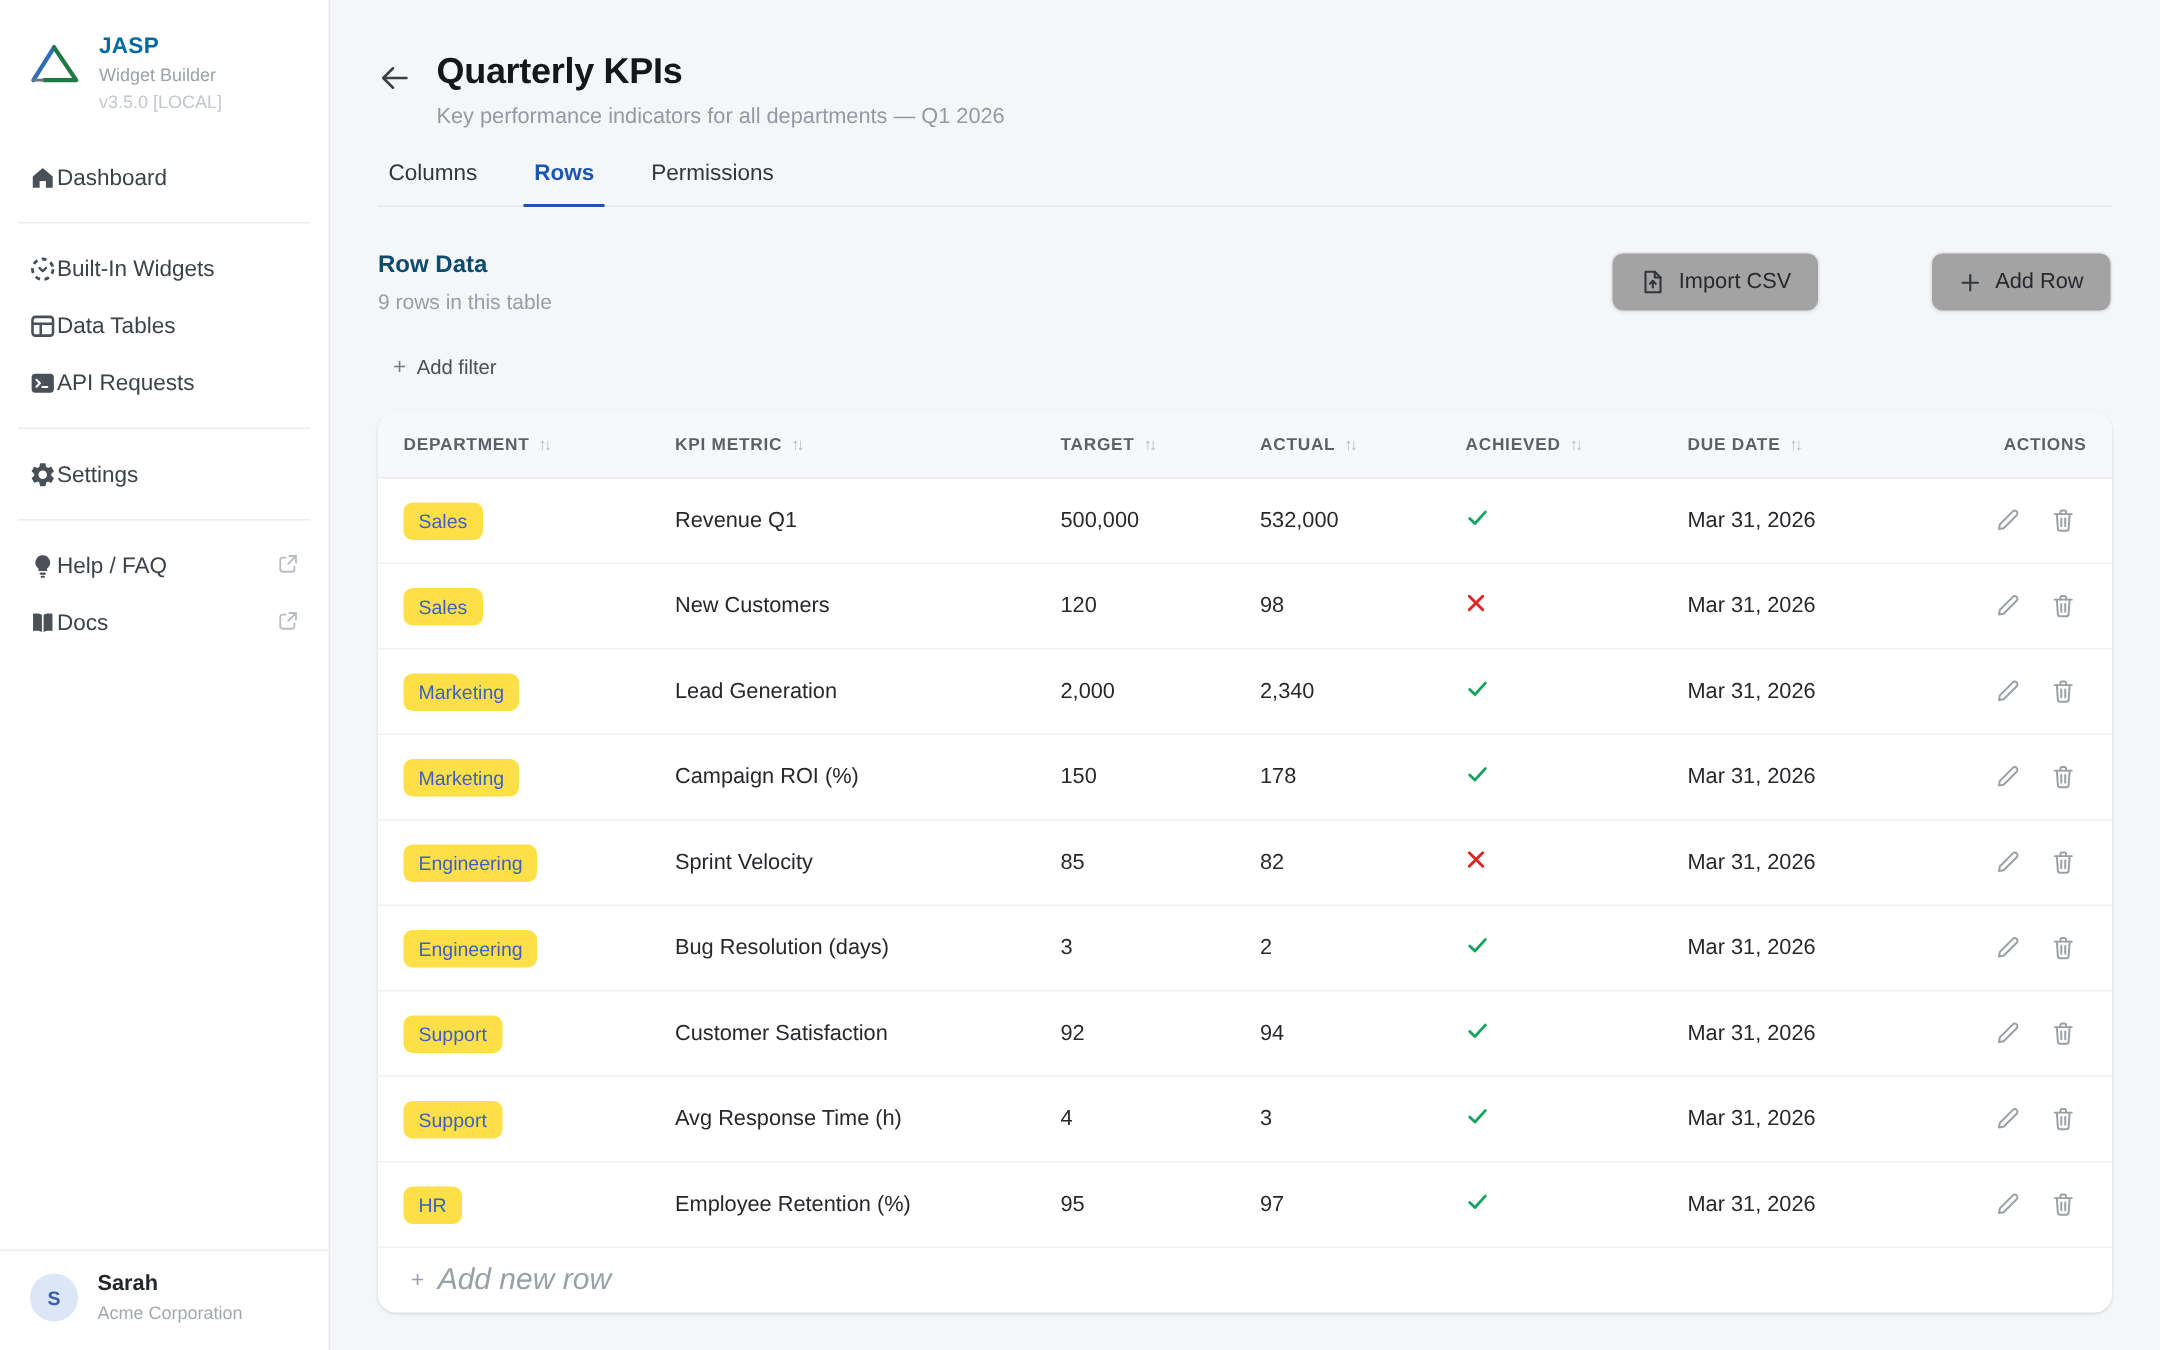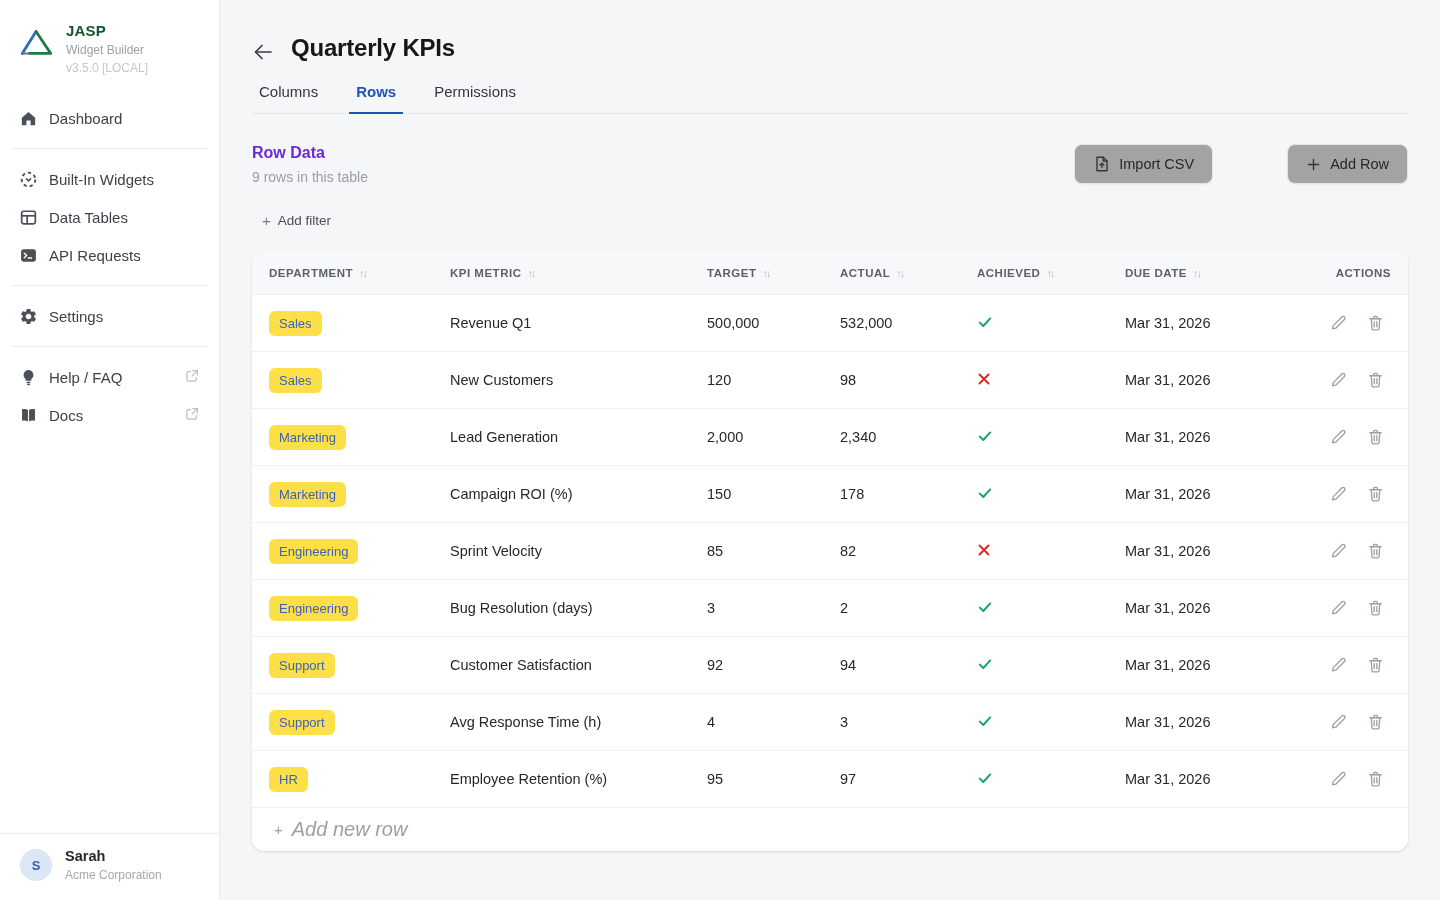--- a/index.html
+++ b/index.html
@@ -13,27 +13,27 @@
 
   
   .sidebar {
     width:220px; min-width:220px; height:900px;
     background:#ffffff;
     border-right:1px solid #e9e9eb;
     display:flex; flex-direction:column;
   }
   .logo-row { display:flex; gap:10px; padding:22px 14px 0 18px; align-items:flex-start; }
   .logo-mark { margin-top:6px; }
-  .app-name { font-size:15px; font-weight:700; color:#14532d; letter-spacing:.2px; }
+  .app-name { font-size:15px; font-weight:700; color:#0369a1; letter-spacing:.2px; }
   .app-product { font-size:12px; color:#9aa1a8; margin-top:4px; }
   .app-version { font-size:12px; color:#c2c7cd; margin-top:4px; }
 
   .nav { margin-top:24px; }
   .nav-item {
-    display:flex; align-items:center; gap:11px;
+    display:flex; align-items:center; 
     height:38px; padding:0 16px 0 19px;
     font-size:15px; color:#3d4249; cursor:pointer;
   }
   .nav-item .ext { margin-left:auto; }
   .nav-divider { height:1px; background:#ececee; margin:11px 12px; }
   .icon-20 { width:19px; height:19px; display:inline-flex; }
 
   .user-box {
     margin-top:auto;
     border-top:1px solid #ececee;
@@ -59,21 +59,21 @@
 
   .tabs { display:flex; gap:34px; margin-top:21px; border-bottom:1px solid #e6e7e9; padding-left:5px; }
   .tab { font-size:15px; color:#32363c; padding:0 2px 13px 2px; cursor:pointer; position:relative; }
   .tab.active { color:#1d55b4; font-weight:600; }
   .tab.active::after {
     content:""; position:absolute; left:-5px; right:-5px; bottom:-1px;
     height:2px; background:#1d55b4;
   }
 
   .section-head { display:flex; justify-content:space-between; align-items:flex-start; margin-top:30px; }
-  .section-title { font-size:16px; font-weight:700; color:#6d28d9; }
+  .section-title { font-size:16px; font-weight:700; color:#0c4a6e; }
   .section-sub { font-size:14px; color:#989ea7; margin-top:7px; }
   .head-buttons { display:flex; gap:38px; }
   .btn {
     height:40px; padding:0 18px; background:#a3a3a3;
     border:1px solid #e3e4e7; border-radius:8px;
     font-family:"Liberation Sans",sans-serif;
     font-size:14.5px; color:#26282c; font-weight:500;
     display:inline-flex; align-items:center; gap:9px;
     box-shadow:0 1px 2px rgba(16,24,40,.04); cursor:pointer;margin-left:36px;
   }
@@ -230,20 +230,21 @@
 
   <div class="page-header">
     <span class="back-button">
       <svg width="22" height="20" viewBox="0 0 22 20" fill="none" stroke="#3a3f45" stroke-width="1.7" stroke-linecap="round" stroke-linejoin="round">
         <path d="M10 3.5 L3.5 10 L10 16.5"></path>
           <line x1="3.8" y1="10" x2="19" y2="10"></line>
       </svg>
     </span>
     <div>
       <h1 class="page-title">Quarterly KPIs</h1>
+      <div class="page-subtitle">Key performance indicators for all departments — Q1 2026</div>
     </div>
   </div>
 
   <div class="tabs">
     <div class="tab">Columns</div>
     <div class="tab active">Rows</div>
     <div class="tab">Permissions</div>
   </div>
 
   <div class="section-head">

